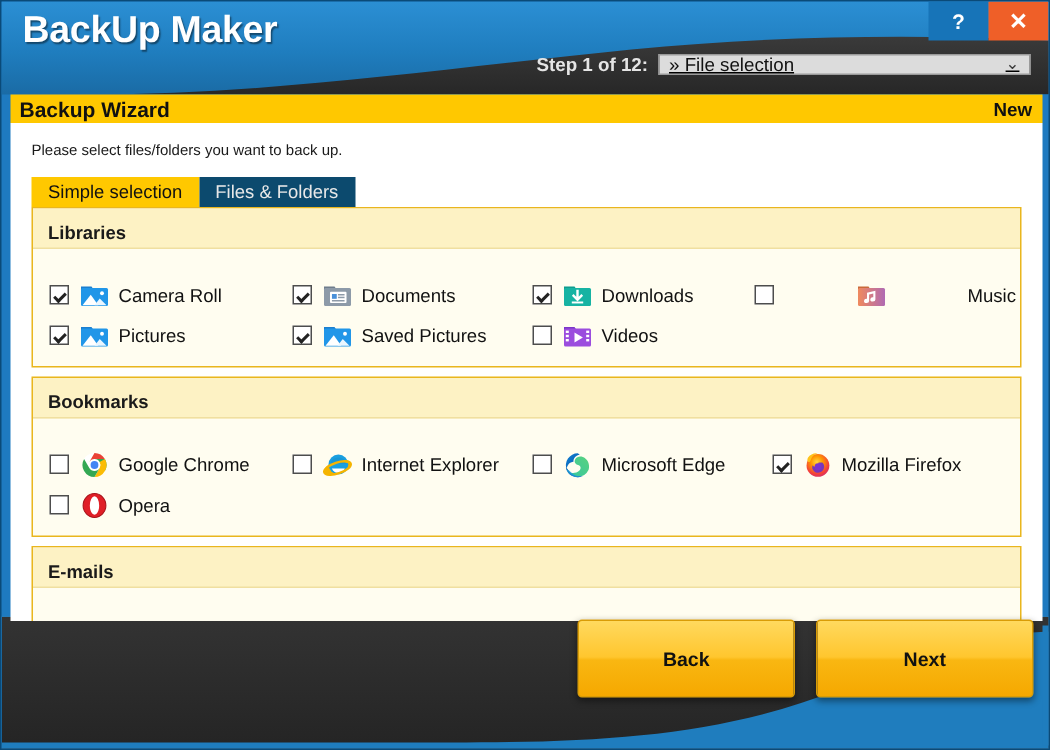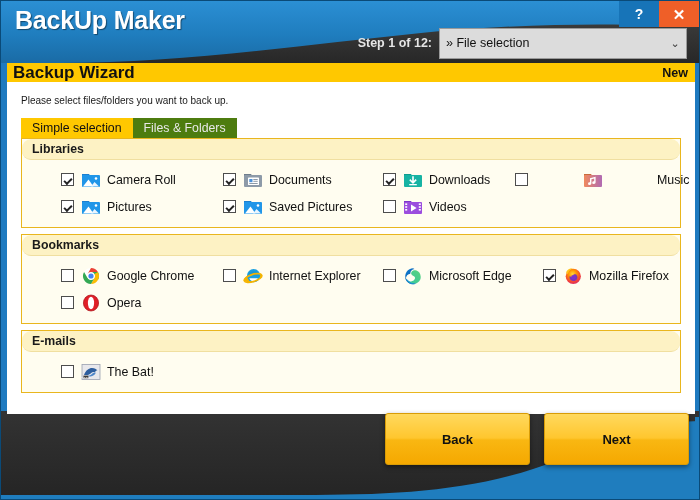--- a/index.html
+++ b/index.html
@@ -72,38 +72,38 @@
   }
 
   
   .step-wrap{
     position:absolute;right:12px;top:30px;height:24px;display:flex;align-items:center;z-index:35;
   }
   .step-label{
     font-size:12.5px;font-weight:bold;color:#e5e5e5;margin-right:7px;white-space:nowrap;
   }
   .step-combo{
-    width:248px;height:31px;background:#dcdcdc;border:1px solid #9a9a9a;
-    display:flex;align-items:center;box-sizing:border-box;
+    width:248px;height:14px;background:#dcdcdc;border:1px solid #9a9a9a;
+    display:flex;align-items:center;box-sizing:border-box;text-decoration:underline;
   }
   .step-combo .txt{
     flex:1;font-size:12.5px;color:#111;padding-left:6px;white-space:nowrap;overflow:hidden;
   }
   .step-combo .chev{
     width:22px;text-align:center;color:#3b3b3b;font-size:11px;line-height:1;
   }
 
   
   .wiz-strip{
     position:absolute;left:6px;top:62px;width:688px;height:19px;
     background:#ffc800;display:flex;align-items:center;z-index:30;
     box-sizing:border-box;
   }
   .wiz-title{
-    font-size:17px;font-weight:bold;color:#111;padding-left:6px;text-align:right;
+    font-size:14px;font-weight:bold;color:#111;padding-left:6px;text-align:right;
   }
   .wiz-new{
     margin-left:auto;font-size:12.5px;font-weight:bold;color:#111;padding-right:7px;
   }
 
   
   .content{
     position:absolute;left:6px;top:81px;width:688px;height:332px;
     background:#ffffff;z-index:25;box-sizing:border-box;overflow:hidden;
   }
@@ -113,36 +113,34 @@
 
   
   .tabs{
     display:flex;align-items:flex-end;margin:12px 0 0 14px;height:20px;
   }
   .tab{
     height:20px;display:flex;align-items:center;padding:0 11px;
     font-size:12.3px;box-sizing:border-box;cursor:default;
   }
   .tab.active{background:#ffc800;color:#111;}
-  .tab.inactive{background:#4d7c0f;color:#e8e8e8;}
+  .tab.inactive{background:#0c4a6e;color:#e8e8e8;}
 
   
   .panel{
     margin:0 14px 0 14px;border:1px solid #e9b61e;background:#fffdf0;
     box-sizing:border-box;
   }
   .panel-head{
     background:#fdf2c4;border-bottom:1px solid #f0dfa0;
     font-size:12.3px;font-weight:bold;color:#1a1a1a;
-    padding:3px 0 3px 10px;
-    border-radius:9px;
+    padding:9px 0 3px 10px;
   }
   .panel-body{
-    padding:6px 0 7px 0;
-    margin-left:28px;
+    padding:17px 0 7px 0;
   }
   .row{
     display:flex;align-items:center;height:27px;
   }
   .cell{
     display:flex;align-items:center;height:27px;box-sizing:border-box;
   }
   .cb{
     width:13px;height:13px;border:1px solid #4d4d4d;background:#fff;
     box-sizing:border-box;position:relative;flex:none;margin-left:11px;
@@ -258,21 +256,21 @@
               <div class="cell" style="position: absolute; left: 322px;">
                 <span class="cb on"></span>
                 <span class="ico"><svg width="20" height="18" viewBox="0 0 20 18">
         <path d="M1,3 h7 l1.4,2 H1 z" fill="#0e9c8e"></path>
         <rect x="1" y="4" width="18" height="12" rx="1" fill="#17b3a3"></rect>
         <path d="M10,6 v4.6 M7.4,9.2 L10,11.8 L12.6,9.2" stroke="#ffffff" stroke-width="1.6" fill="none" stroke-linecap="square"></path>
         <rect x="6.2" y="13" width="7.6" height="1.3" fill="#ffffff"></rect>
       </svg></span>
                 <span class="lbl">Downloads</span>
               </div>
-              <div class="cell" style="position: absolute; left: 454px; gap: 48px;">
+              <div class="cell" style="position: absolute; left: 470px; gap: 48px;">
                 <span class="cb"></span>
                 <span class="ico"><svg width="20" height="18" viewBox="0 0 20 18">
         <path d="M1,3 h7 l1.4,2 H1 z" fill="#c96a3a"></path>
         <defs>
                       <linearGradient id="mg" x1="0" y1="0" x2="1" y2="0">
           <stop offset="0" stop-color="#f08a5d"></stop>
                         <stop offset="1" stop-color="#b06ab3"></stop>
         </linearGradient>
                     </defs>
         <rect x="1" y="4" width="18" height="12" rx="1" fill="url(#mg)"></rect>

